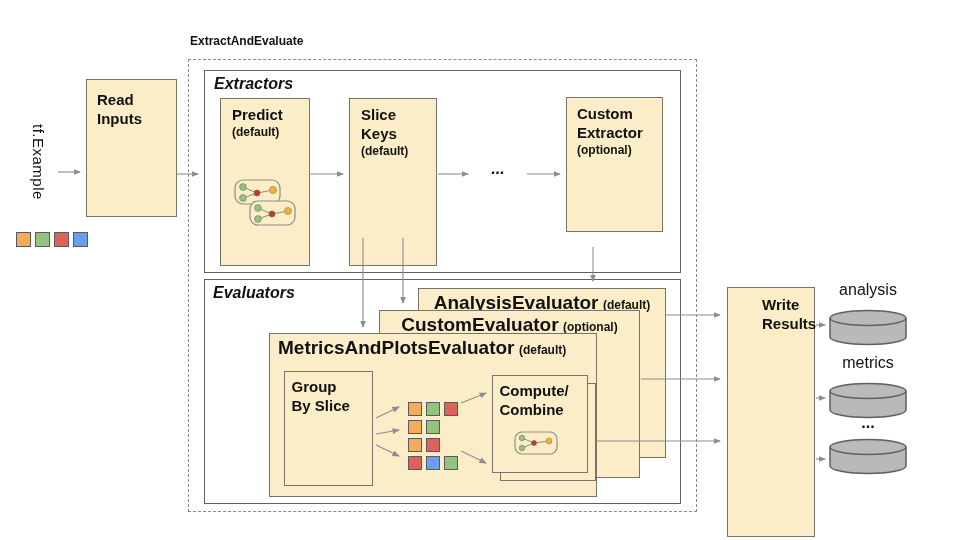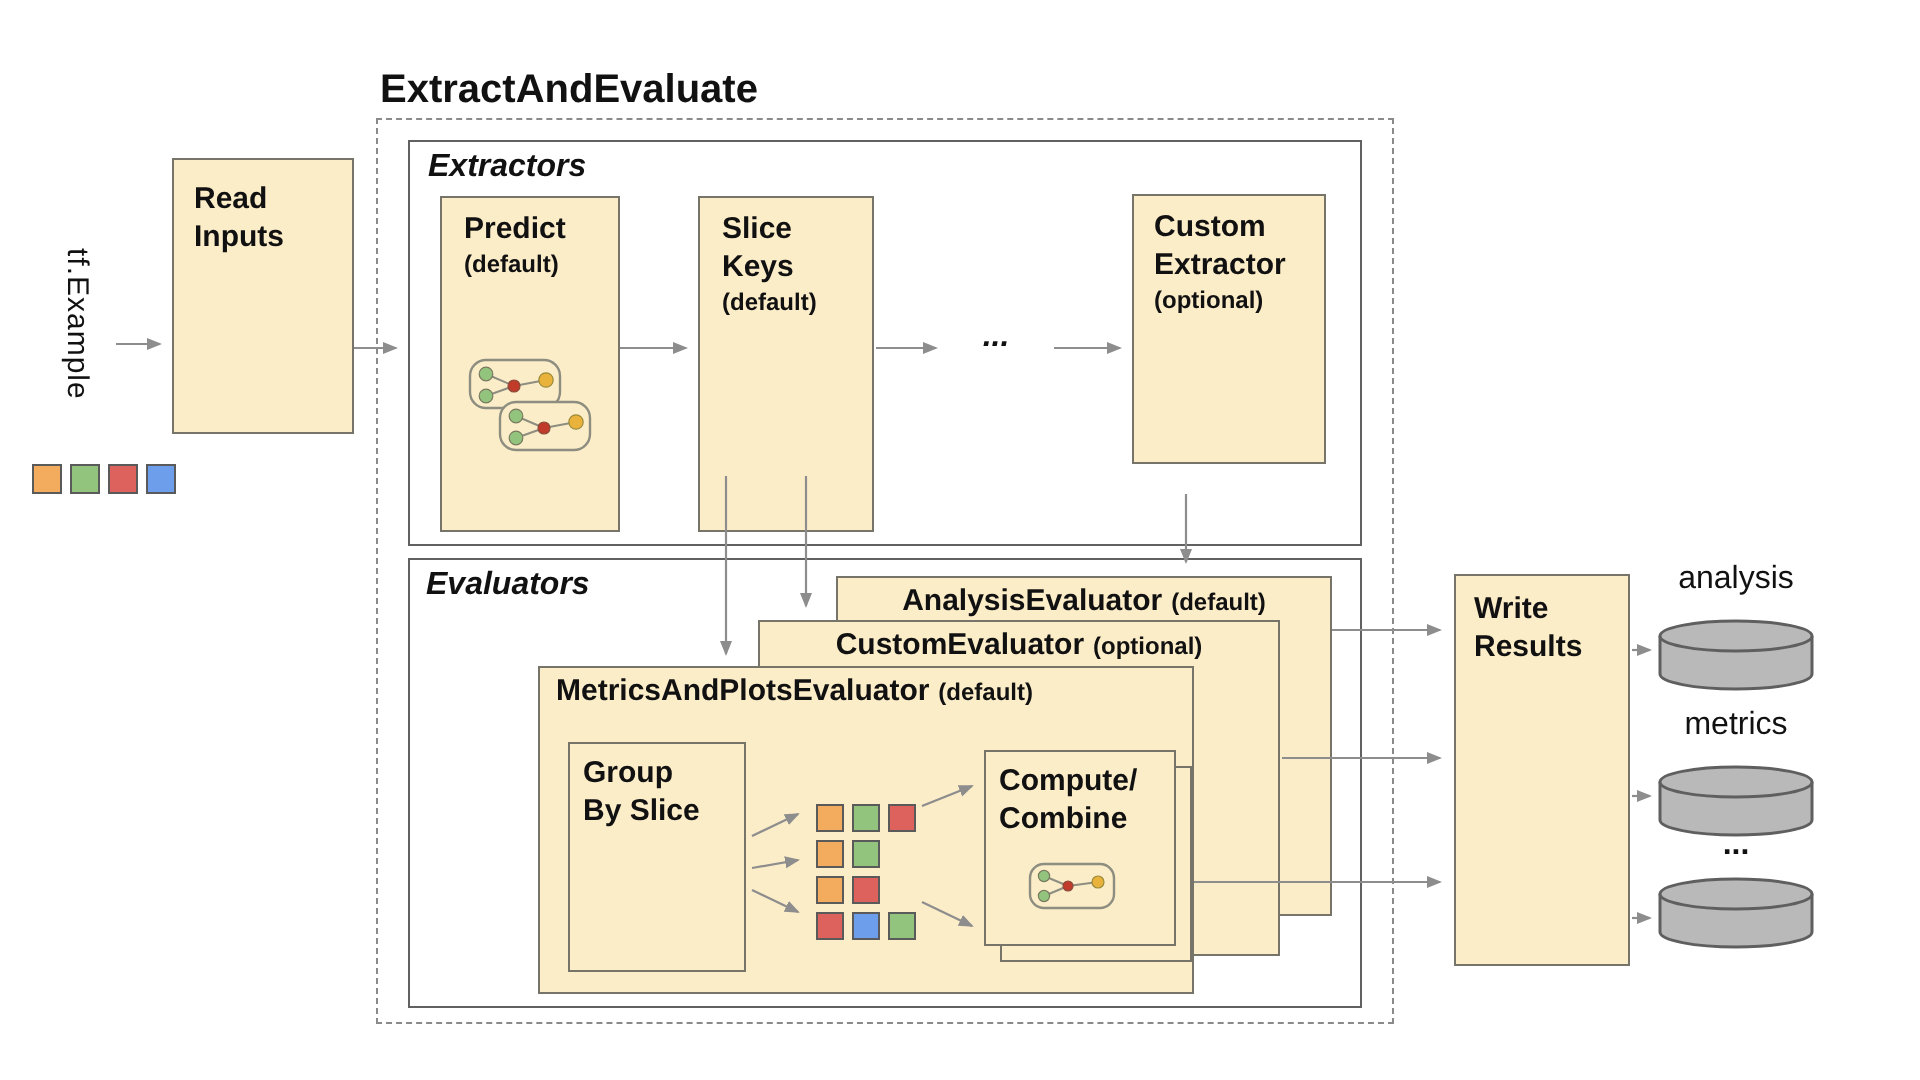--- a/index.html
+++ b/index.html
@@ -5,23 +5,23 @@
   html,body{margin:0;padding:0;background:#fff;}
   .canvas{position:relative;width:960px;height:540px;background:#fff;overflow:hidden;
           font-family:"Liberation Sans",sans-serif;color:#111;}
   .abs{position:absolute;}
   .tanbox{position:absolute;background:var(--box-fill);border:1.4px solid var(--box-border);box-sizing:border-box;}
   .section{position:absolute;border:1.4px solid var(--section-border);box-sizing:border-box;background:transparent;}
   .dashedbox{position:absolute;border:1.5px dashed var(--dashed-border);box-sizing:border-box;}
   .box-title{font-weight:bold;font-size:15px;line-height:19px;white-space:pre-line;}
   .box-sub{font-weight:bold;font-size:12px;line-height:15px;margin-top:1px;}
   .section-label{font-weight:bold;font-size:16px;line-height:18px;font-style:italic;}
-  .diagram-title{font-weight:bold;font-size:20px;}
+  .diagram-title{font-weight:bold;font-size:12px;}
   .eval-title{white-space:nowrap;}
-  .eval-title .t{font-weight:bold;font-size:15px;}
+  .eval-title .t{font-weight:bold;font-size:19px;}
   .eval-title .s{font-weight:bold;font-size:12px;}
   .vert-label{writing-mode:vertical-rl;font-size:15px;letter-spacing:.5px;}
   .sq-row{display:flex;gap:4px;margin-bottom:4px;}
   .sq{width:14px;height:14px;border:1.5px solid #5a5a5a;box-sizing:border-box;}
   .input-squares .sq{width:15px;height:15px;}
   .out-label{font-size:16px;text-align:center;}
   .out-label.bold{font-weight:bold;}
   .pill{fill:none;stroke:#8d8d80;stroke-width:1.2;}
   .pill.opaque{fill:var(--box-fill);}
   .wire{stroke:#8d8d80;stroke-width:1;}
@@ -156,21 +156,21 @@
         <line class="wire" x1="8" y1="17" x2="20" y2="12"></line>
         <line class="wire" x1="20" y1="12" x2="35" y2="10"></line>
         <circle class="dot-g" cx="8" cy="7" r="2.8"></circle>
         <circle class="dot-g" cx="8" cy="17" r="2.8"></circle>
         <circle class="dot-r" cx="20" cy="12" r="2.5"></circle>
         <circle class="dot-y" cx="35" cy="10" r="3"></circle>
       </svg>
     </div>
   </div>
 
-  <div class="tanbox" style="left:727px;top:287px;width:88px;height:196px;z-index:3;">
+  <div class="tanbox" style="left:727px;top:287px;width:88px;height:250px;z-index:3;padding-left:25px;">
     <div class="box-title" style="padding:7px 0 0 9px;">Write
 Results</div>
   </div>
 
   <div class="abs out-label" style="left:828px;top:281px;width:80px;">analysis</div>
   <svg class="abs" style="left:829px;top:309px;" width="78" height="38" viewBox="0 0 78 38">
     <path class="cyl-fill" d="M1,9 v19 a38,7.5 0 0 0 76,0 v-19"></path>
     <ellipse class="cyl-fill" cx="39" cy="9" rx="38" ry="7.5"></ellipse>
   </svg>
 

